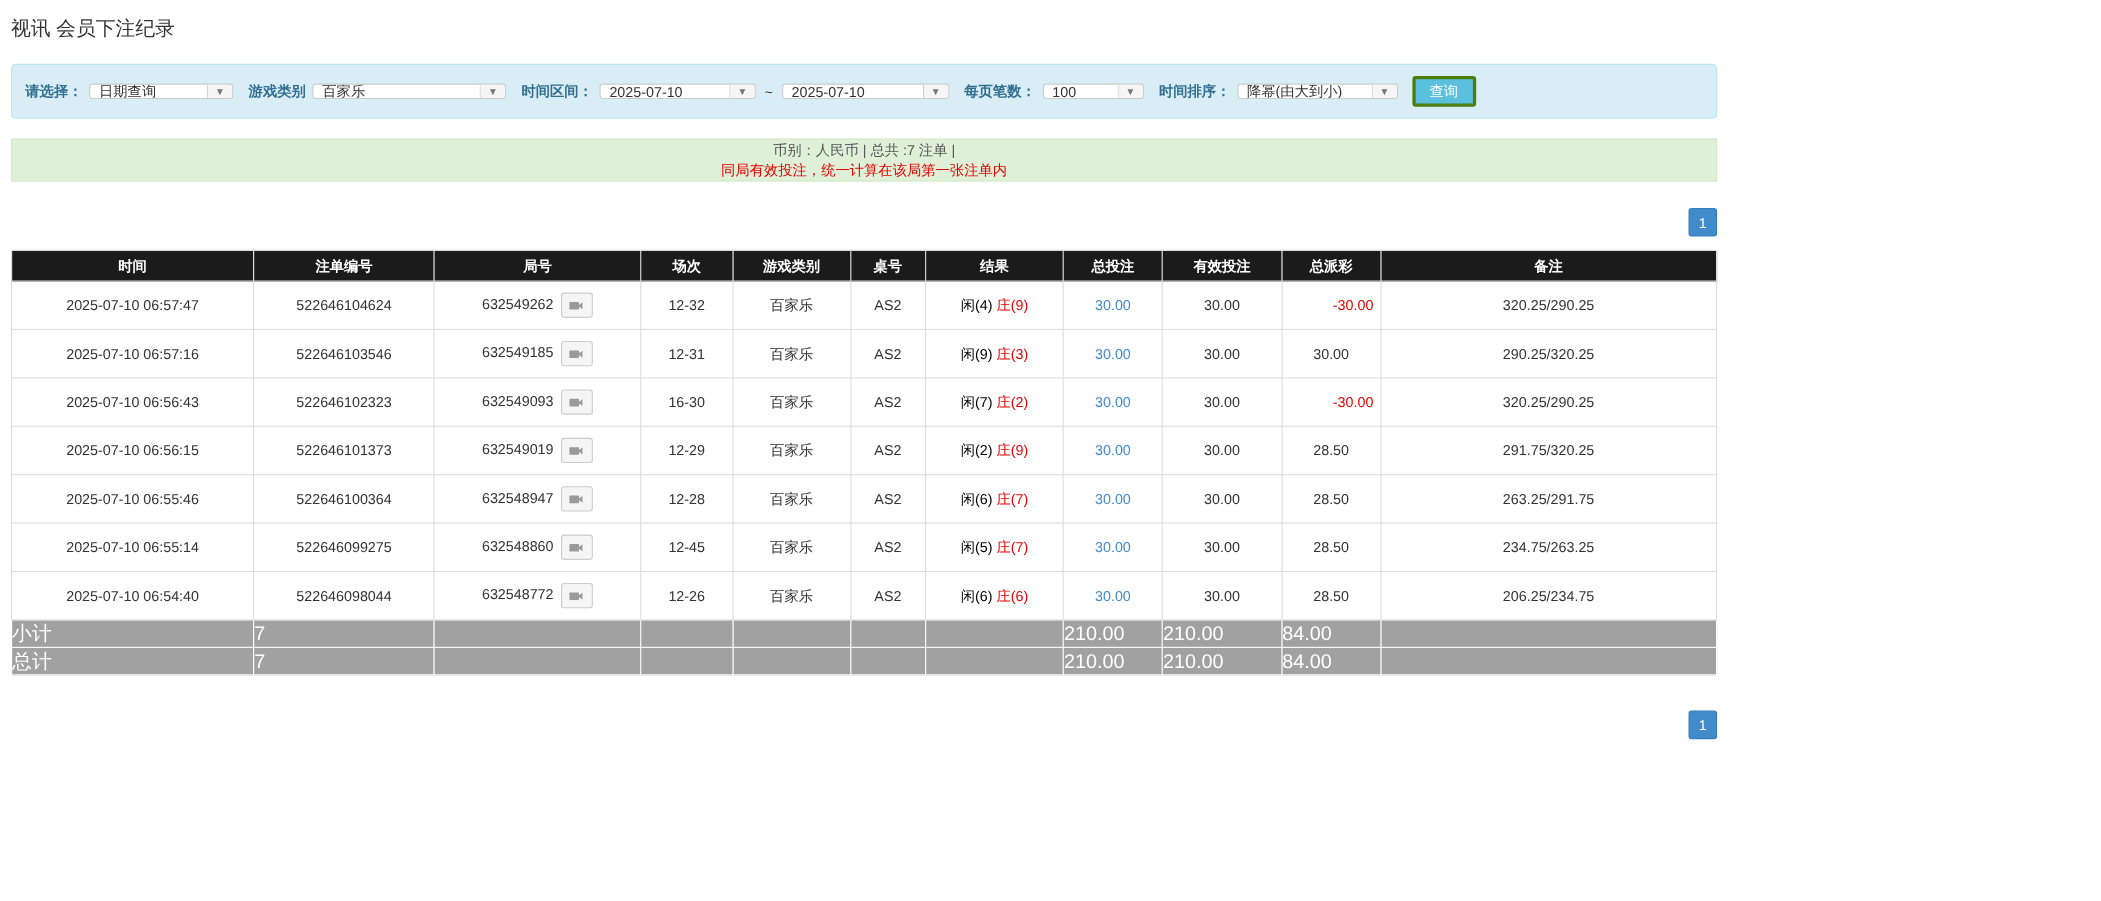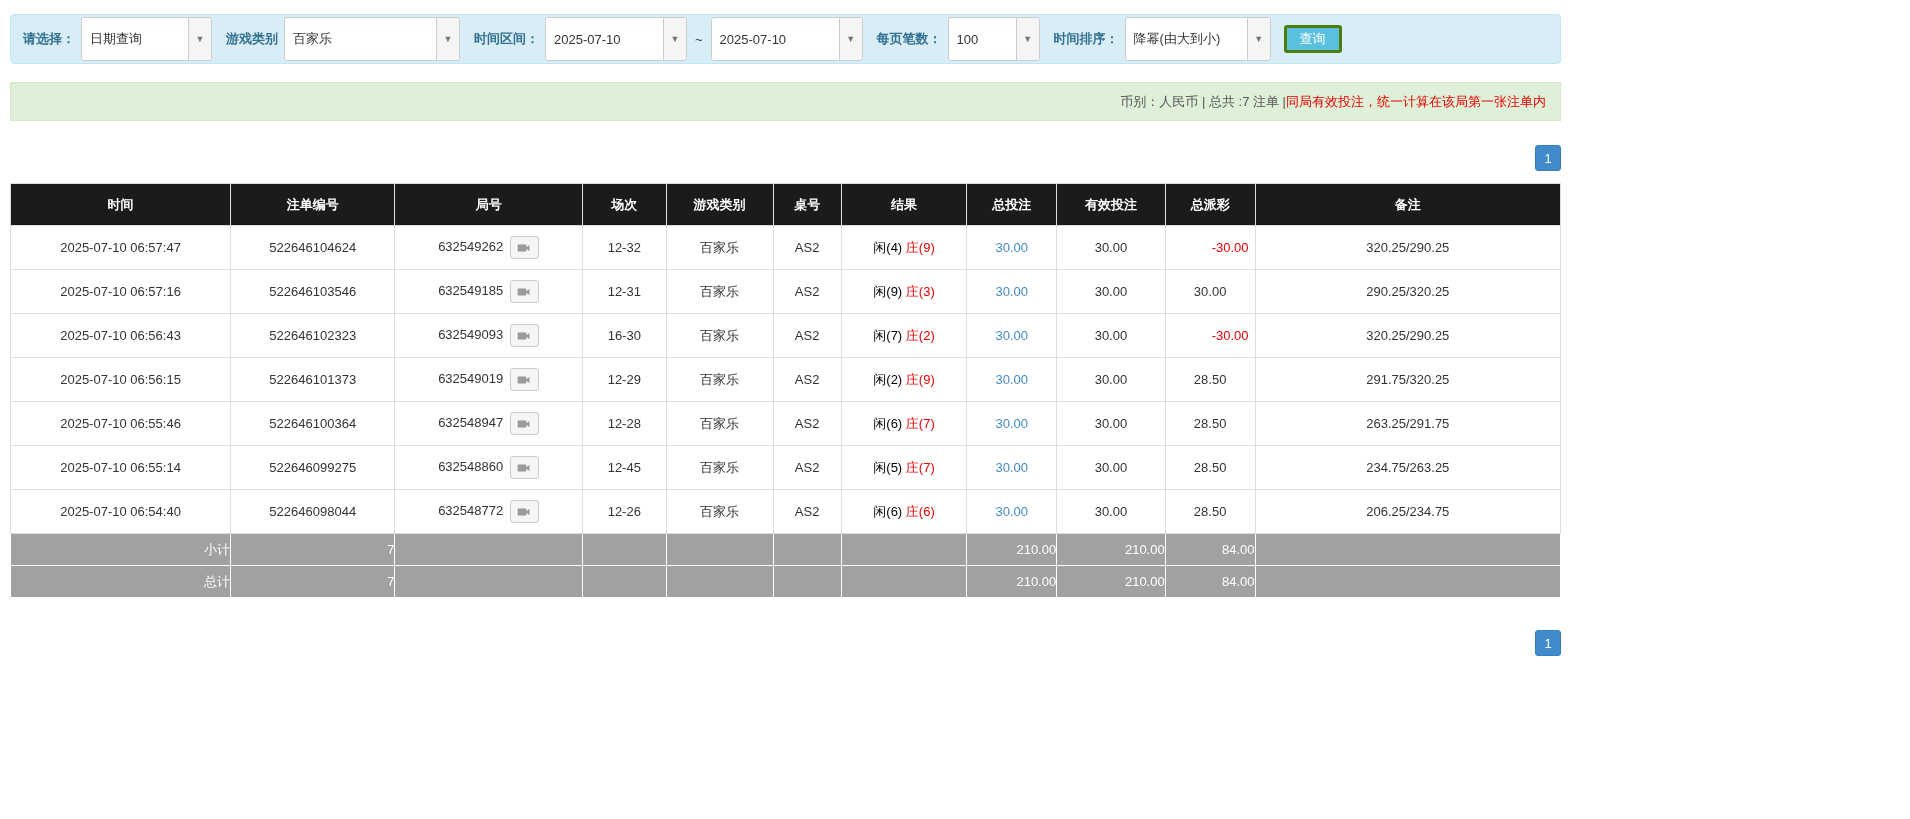--- a/index.html
+++ b/index.html
@@ -16,84 +16,86 @@
   
   .filter-bar {
     background:#d9edf7; border:1px solid #bce8f1; border-radius:4px;
     padding:24px 10px; display:flex; align-items:center; margin-bottom:18px;
     height:43px;
   }
   .flabel { font-weight:bold; color:#31708f; margin:0 6px 0 14px; white-space:nowrap; }
   .flabel.first { margin-left:2px; }
   .dropdown {
     background:#fff; border:1px solid #ccc; border-radius:3px;
-    height:44px; display:flex; align-items:stretch; cursor:pointer;
+    height:14px; display:flex; align-items:stretch; cursor:pointer;
   }
   .dd-text { padding:0 8px; flex:1; color:#333; display:flex; align-items:center; overflow:hidden; white-space:nowrap; }
   .dd-caret {
     width:23px; border-left:1px solid #ccc; background:#f5f5f5;
     display:flex; align-items:center; justify-content:center;
     color:#777; font-size:9px; border-radius:0 3px 3px 0;
   }
   .tilde { color:#333; margin:0 8px; }
   .btn-search {
     background:#5bc0de; color:#fff; border:3px solid #4d7c0f; border-radius:3px;
     height:28px; padding:0 13px; margin-left:13px; font-size:13px; cursor:pointer;
     font-family:inherit;
   }
 
   
   .summary-bar {
     background:#dff0d8; border:1px solid #d6e9c6; border-radius:0;
     padding:0 14px; height:39px; display:flex; justify-content:flex-end; align-items:center;
     margin-bottom:24px;
+    flex-direction:column;
   }
   .summary-left { color:#555; }
   .summary-right { color:#e60000; }
 
   
   .pager { display:flex; justify-content:flex-end; }
   .pager.top { margin-bottom:12px; }
   .pager.bottom { margin-top:32px; padding-bottom:30px; }
   .page-btn {
     min-width:26px; height:26px; background:#428bca; border:1px solid #357ebd;
     color:#fff; border-radius:3px; font-size:13px; cursor:pointer; font-family:inherit;
   }
 
   
   table { width:100%; border-collapse:collapse; table-layout:fixed; }
   thead th {
-    background:#1b1b1b; color:#fff; font-weight:bold; height:42px;
+    background:#1b1b1b; color:#fff; font-weight:bold; height:28px;
     border:1px solid #dddddd; font-size:13px; text-align:center;margin-left:44px;
   }
   tbody td {
     height:44px; text-align:center; border:1px solid #ddd;
     color:#333; background:#fff; vertical-align:middle; overflow:hidden;
   }
   tr.foot td {
-    background:#a1a1a1; color:#fff; height:32px; text-align:right;
-    border:1px solid #fff; font-size:13px;
+    background:#a1a1a1; color:#fff; height:20px; text-align:left;
+    border:1px solid #fff; font-size:18px;
   }
   .xian { color:#000000; }
   .zhuang { color:#e60000; }
   .bet-link { color:#428bca; cursor:pointer; }
   .neg { color:#e60000;padding-left:40px; }
 
   .video-btn {
     display:inline-flex; align-items:center; justify-content:center;
     width:29px; height:23px; border:1px solid #ccc; border-radius:3px;
     background:#f5f5f5; margin-left:7px; vertical-align:middle; cursor:pointer;
   }
   .video-btn svg { width:15px; height:12px; fill:#9a9a9a; }
 </style>
 </head>
 <body>
 
 <div class="page">
 
+  <div class="page-title">视讯 会员下注纪录</div>
 
   <div class="filter-bar">
     <span class="flabel first">请选择：</span>
     <div class="dropdown" style="width:131px">
       <span class="dd-text">日期查询</span>
       <span class="dd-caret">▼</span>
     </div>
 
     <span class="flabel">游戏类别</span>
     <div class="dropdown" style="width:176px">

